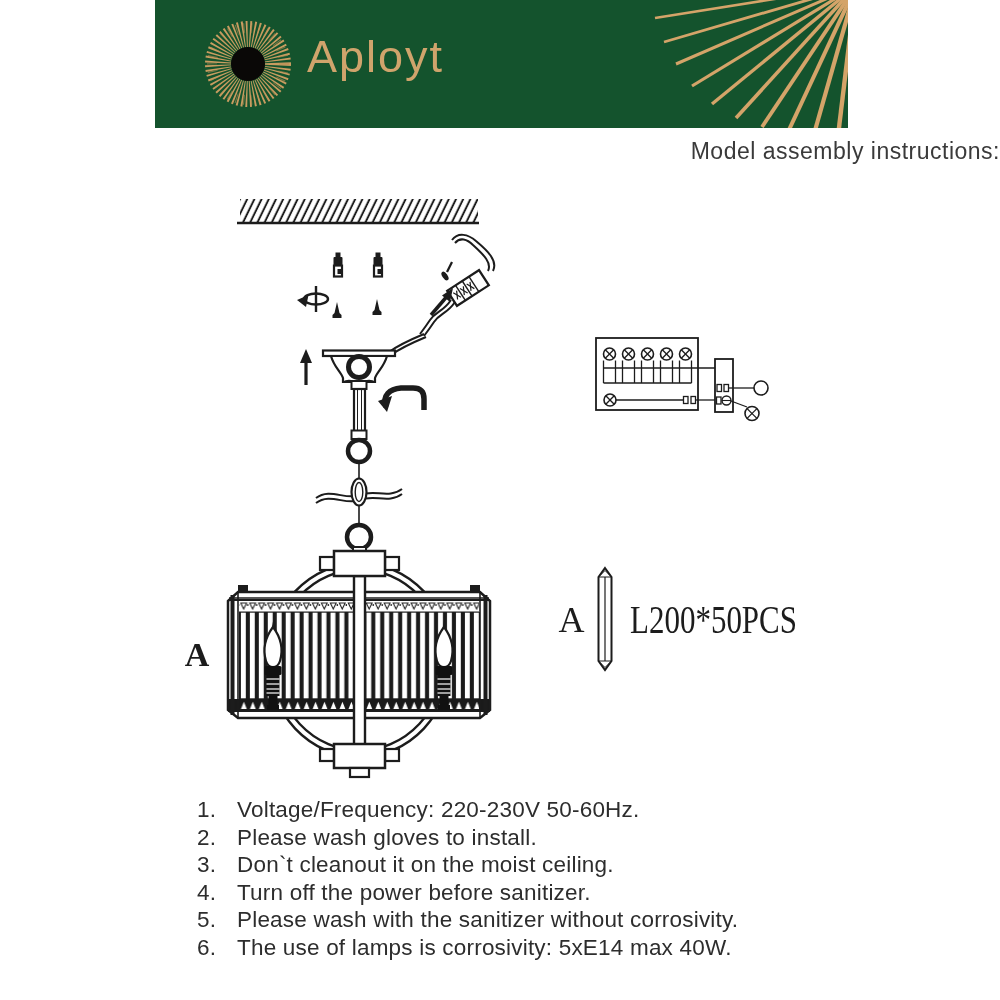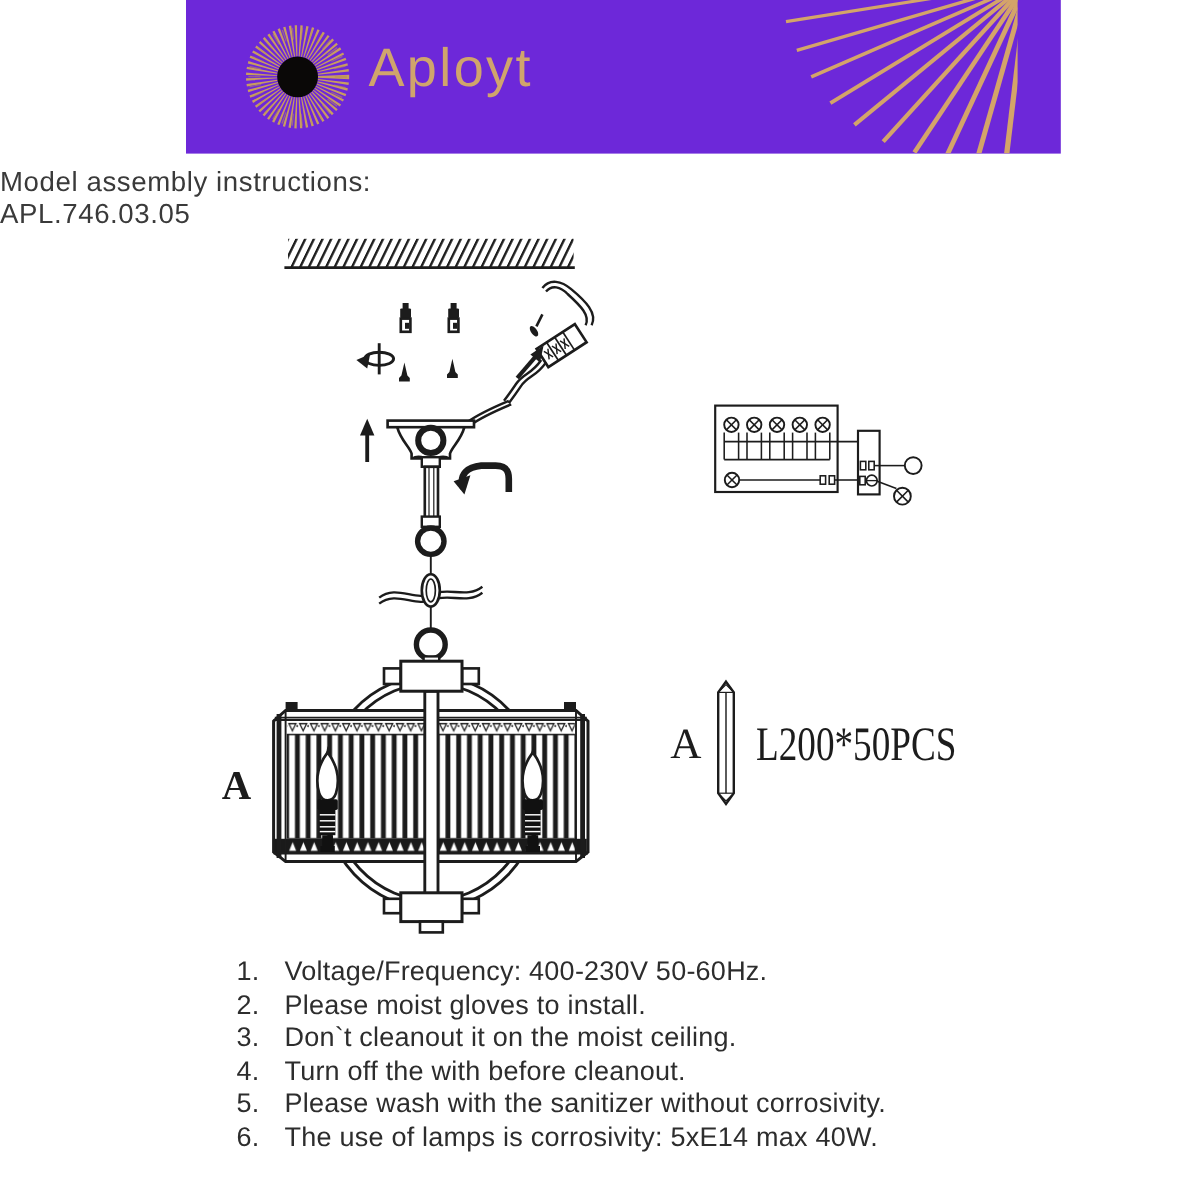--- a/index.html
+++ b/index.html
@@ -1,27 +1,27 @@
 <!DOCTYPE html>
 <html><head>
 <meta charset="utf-8">
 <style>
   html,body{margin:0;padding:0;}
   body{width:1000px;height:1000px;background:#ffffff;position:relative;overflow:hidden;
        font-family:"Liberation Sans",sans-serif;}
   .page{position:absolute;inset:0;width:1000px;height:1000px;}
 
   
-  .banner{position:absolute;left:155px;top:0;width:693px;height:128px;background:#6d28d9;overflow:hidden;padding-left:36px;}
+  .banner{position:absolute;left:155px;top:0;width:693px;height:128px;background:#14532d;overflow:hidden;}
   .banner svg{position:absolute;left:0;top:0;}
   .brand{position:absolute;left:152px;top:34px;font-size:45px;font-weight:300;color:#d0a46c;
          letter-spacing:2px;line-height:1;}
 
   
-  .titles{position:absolute;left:0;top:137px;width:1000px;text-align:left;color:#3a3a3a;}
+  .titles{position:absolute;left:0;top:137px;width:1000px;text-align:right;color:#3a3a3a;}
   .titles .h1{font-size:23px;letter-spacing:0.5px;line-height:28px;}
   .titles .h2{font-size:23px;letter-spacing:0.5px;line-height:27px;}
 
   
   .diagram{position:absolute;left:0;top:0;width:1000px;height:1000px;}
   .serifA{font-family:"Liberation Serif",serif;}
 
   
   .instructions{position:absolute;left:197px;top:796px;width:660px;color:#2d2d2d;}
   .instr-row{display:flex;font-size:22.5px;line-height:27.6px;letter-spacing:0.2px;}
@@ -55,21 +55,20 @@
         <line x1="701" y1="-14" x2="659" y2="134" stroke-width="4.2"></line>
         <line x1="701" y1="-14" x2="683" y2="136" stroke-width="4.4"></line>
         <line x1="701" y1="-14" x2="699" y2="140" stroke-width="4.5"></line>
       </g>
     </svg>
     <div class="brand">Aployt</div>
   </div>
 
   <div class="titles">
     <div class="h1">Model assembly instructions:</div>
-    <div class="h2">APL.746.03.05</div>
   </div>
 
   <svg class="diagram" viewBox="0 0 1000 1000" stroke="#1c1c1c" fill="none" stroke-linecap="butt">
     <defs>
       <pattern id="hatchP" patternUnits="userSpaceOnUse" x="240" y="199" width="7.2" height="24" patternTransform="skewX(-26)">
         <line x1="3.5" y1="0" x2="3.5" y2="24" stroke="#1c1c1c" stroke-width="2.2"></line>
       </pattern>
       <pattern id="rodP" patternUnits="userSpaceOnUse" x="239" y="612" width="8.96" height="87">
         <rect x="0" y="0" width="8.96" height="87" fill="#161616"></rect>
         <rect x="1.2" y="0" width="6.3" height="87" fill="#ffffff" stroke="#1c1c1c" stroke-width="1.4"></rect>
@@ -300,33 +299,33 @@
 
       <circle cx="752" cy="413.5" r="7" stroke-width="1.6"></circle>
       <line x1="747.1" y1="408.6" x2="756.9" y2="418.4"></line>
         <line x1="756.9" y1="408.6" x2="747.1" y2="418.4"></line>
     </g>
   </svg>
 
   <div class="instructions">
     <div class="instr-row">
       <span class="instr-num">1.</span>
-      <span class="instr-text">Voltage/Frequency: 400-230V 50-60Hz.</span>
+      <span class="instr-text">Voltage/Frequency: 220-230V 50-60Hz.</span>
     </div>
     <div class="instr-row">
       <span class="instr-num">2.</span>
-      <span class="instr-text">Please moist gloves to install.</span>
+      <span class="instr-text">Please wash gloves to install.</span>
     </div>
     <div class="instr-row">
       <span class="instr-num">3.</span>
       <span class="instr-text">Don`t cleanout it on the moist ceiling.</span>
     </div>
     <div class="instr-row">
       <span class="instr-num">4.</span>
-      <span class="instr-text">Turn off the with before cleanout.</span>
+      <span class="instr-text">Turn off the power before sanitizer.</span>
     </div>
     <div class="instr-row">
       <span class="instr-num">5.</span>
       <span class="instr-text">Please wash with the sanitizer without corrosivity.</span>
     </div>
     <div class="instr-row">
       <span class="instr-num">6.</span>
       <span class="instr-text">The use of lamps is corrosivity: 5xE14 max 40W.</span>
     </div>
   </div>

